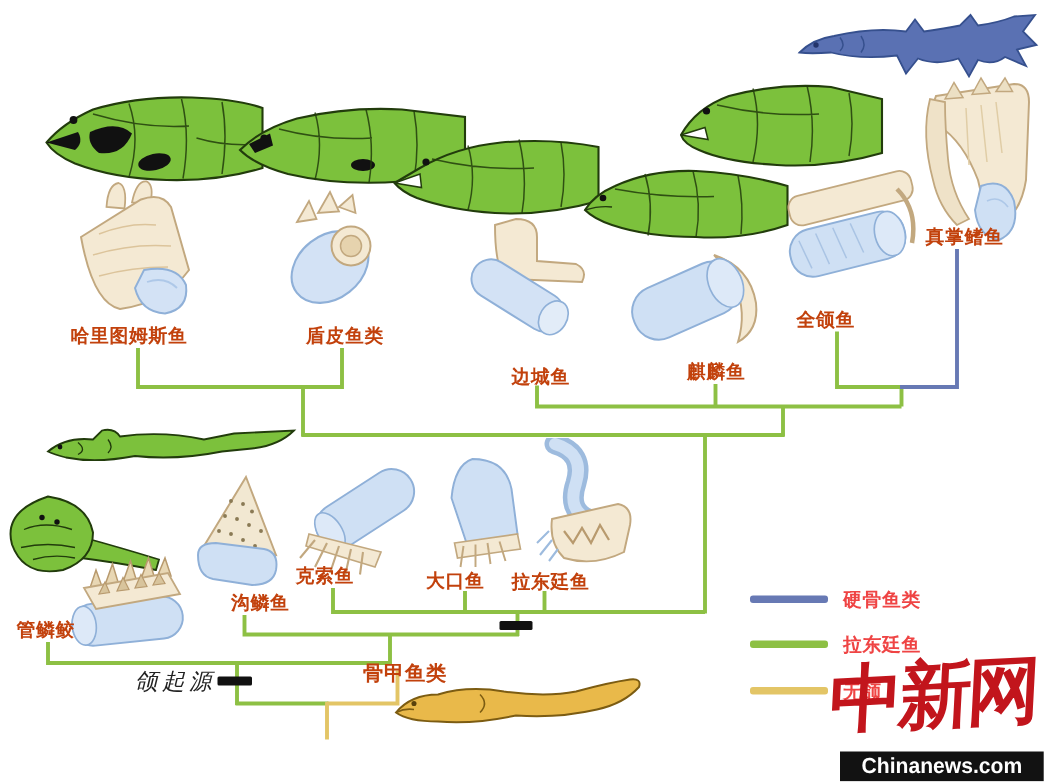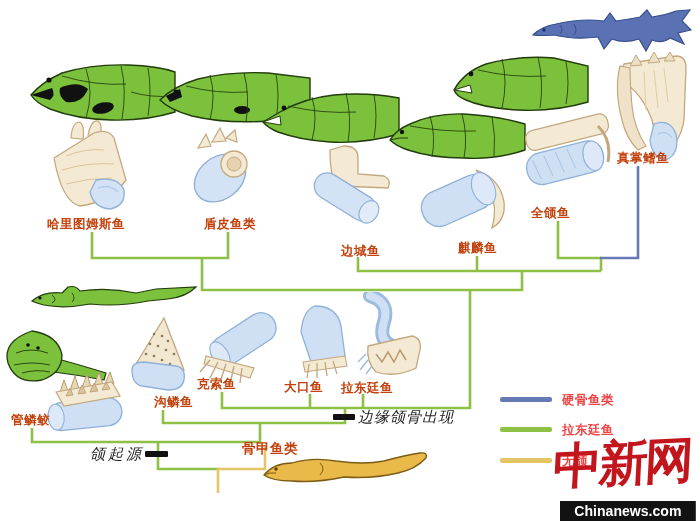--- a/index.html
+++ b/index.html
@@ -250,21 +250,20 @@
   <div class="taxon-label" style="left:531px;top:205px">全颌鱼</div>
   <div class="taxon-label" style="left:617px;top:150px">真掌鳍鱼</div>
   <div class="taxon-label" style="left:11px;top:412px">管鳞鲛</div>
   <div class="taxon-label" style="left:154px;top:394px">沟鳞鱼</div>
   <div class="taxon-label" style="left:197px;top:376px">克索鱼</div>
   <div class="taxon-label" style="left:284px;top:379px">大口鱼</div>
   <div class="taxon-label" style="left:341px;top:380px">拉东廷鱼</div>
   <div class="taxon-label" style="left:242px;top:440px;font-size:13.5px">骨甲鱼类</div>
 
   <div class="annotation-label" style="left:90px;top:445px;letter-spacing:3px">颌起源</div>
-  <div class="annotation-label" style="left:358px;top:408px">边缘颌骨出现</div>
 
   <div class="legend-swatch sw-blue" style="left:500px;top:397px"></div>
   <div class="legend-label" style="left:562px;top:392px">硬骨鱼类</div>
 
   <div class="legend-swatch sw-green" style="left:500px;top:427px"></div>
   <div class="legend-label" style="left:562px;top:422px">拉东廷鱼</div>
 
   <div class="legend-swatch sw-yellow" style="left:500px;top:458px"></div>
   <div class="legend-label" style="left:562px;top:453px">无颌</div>
 

